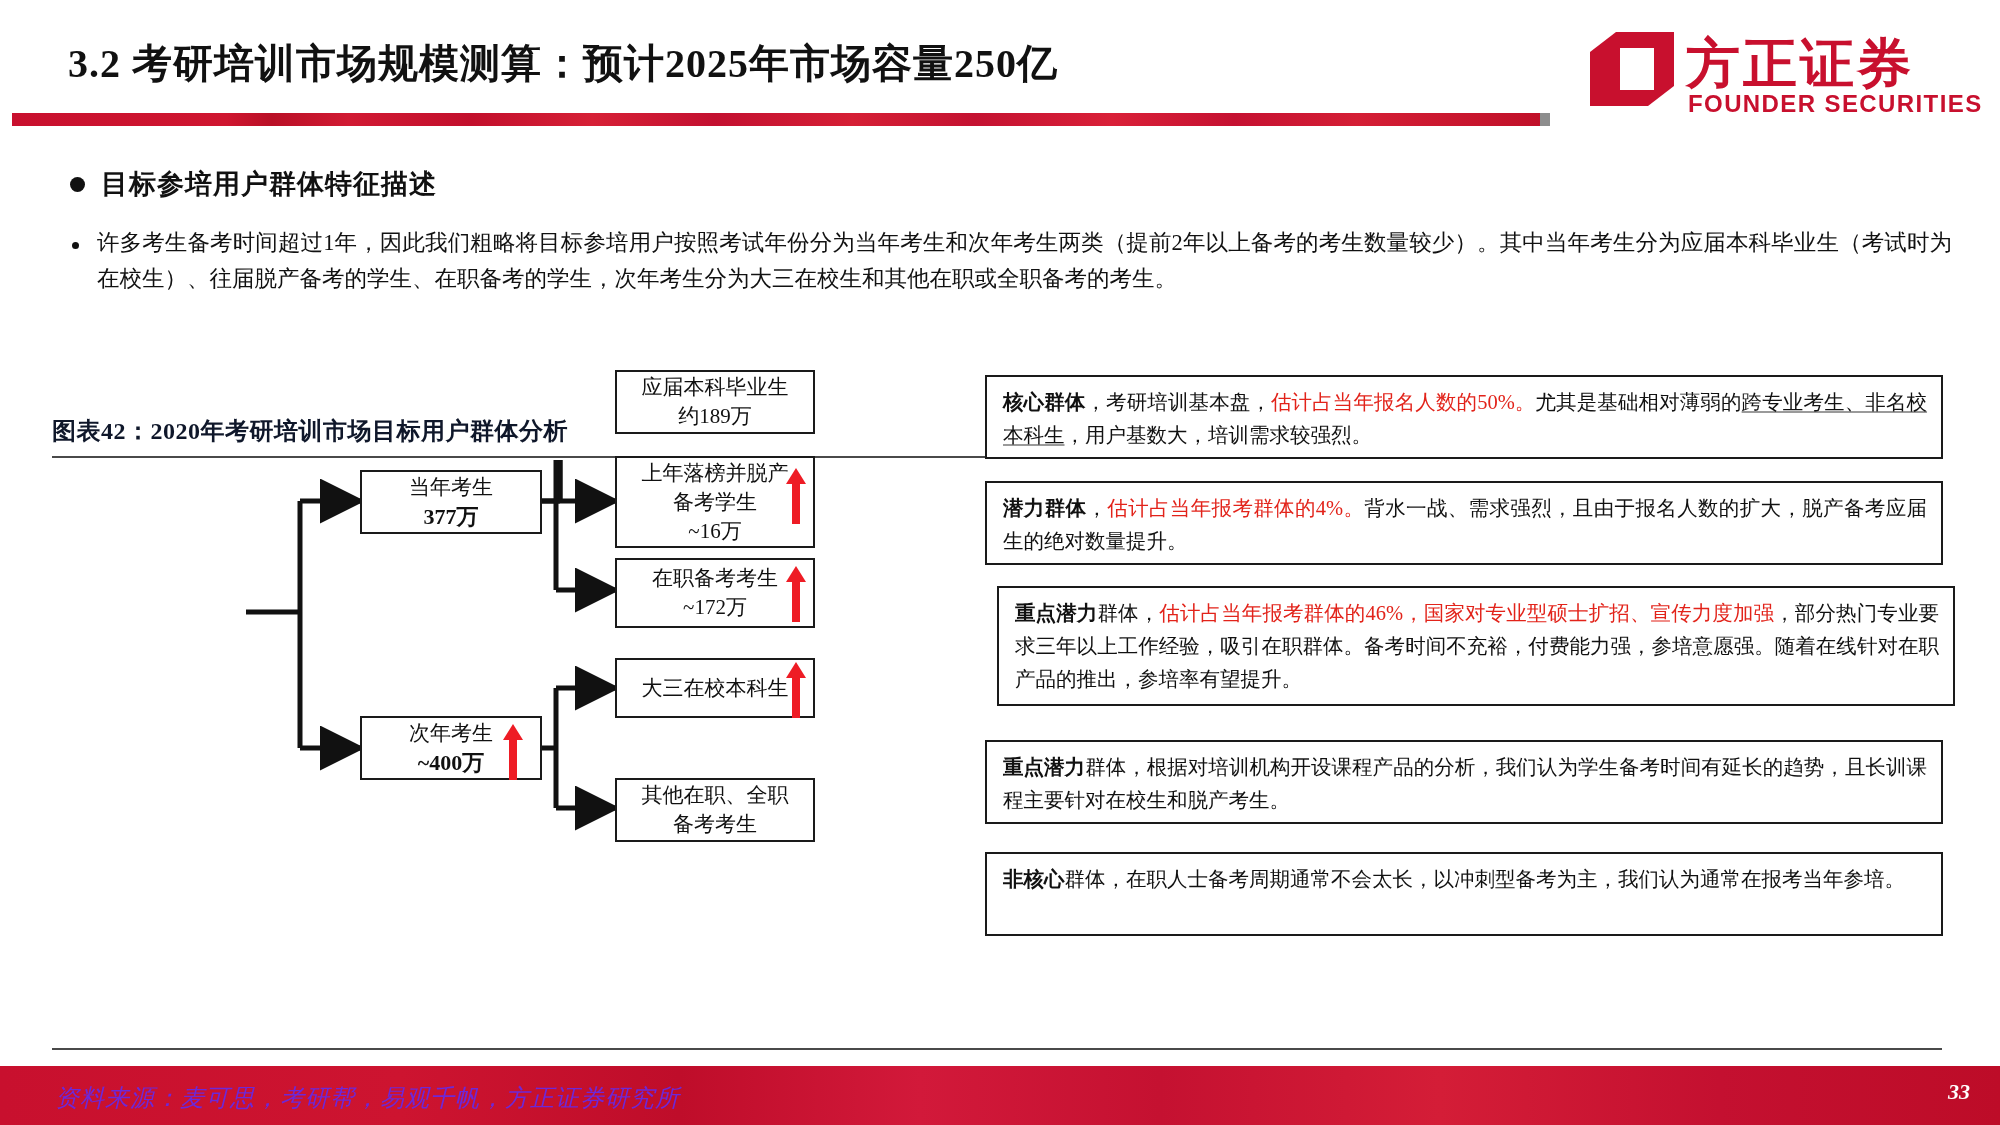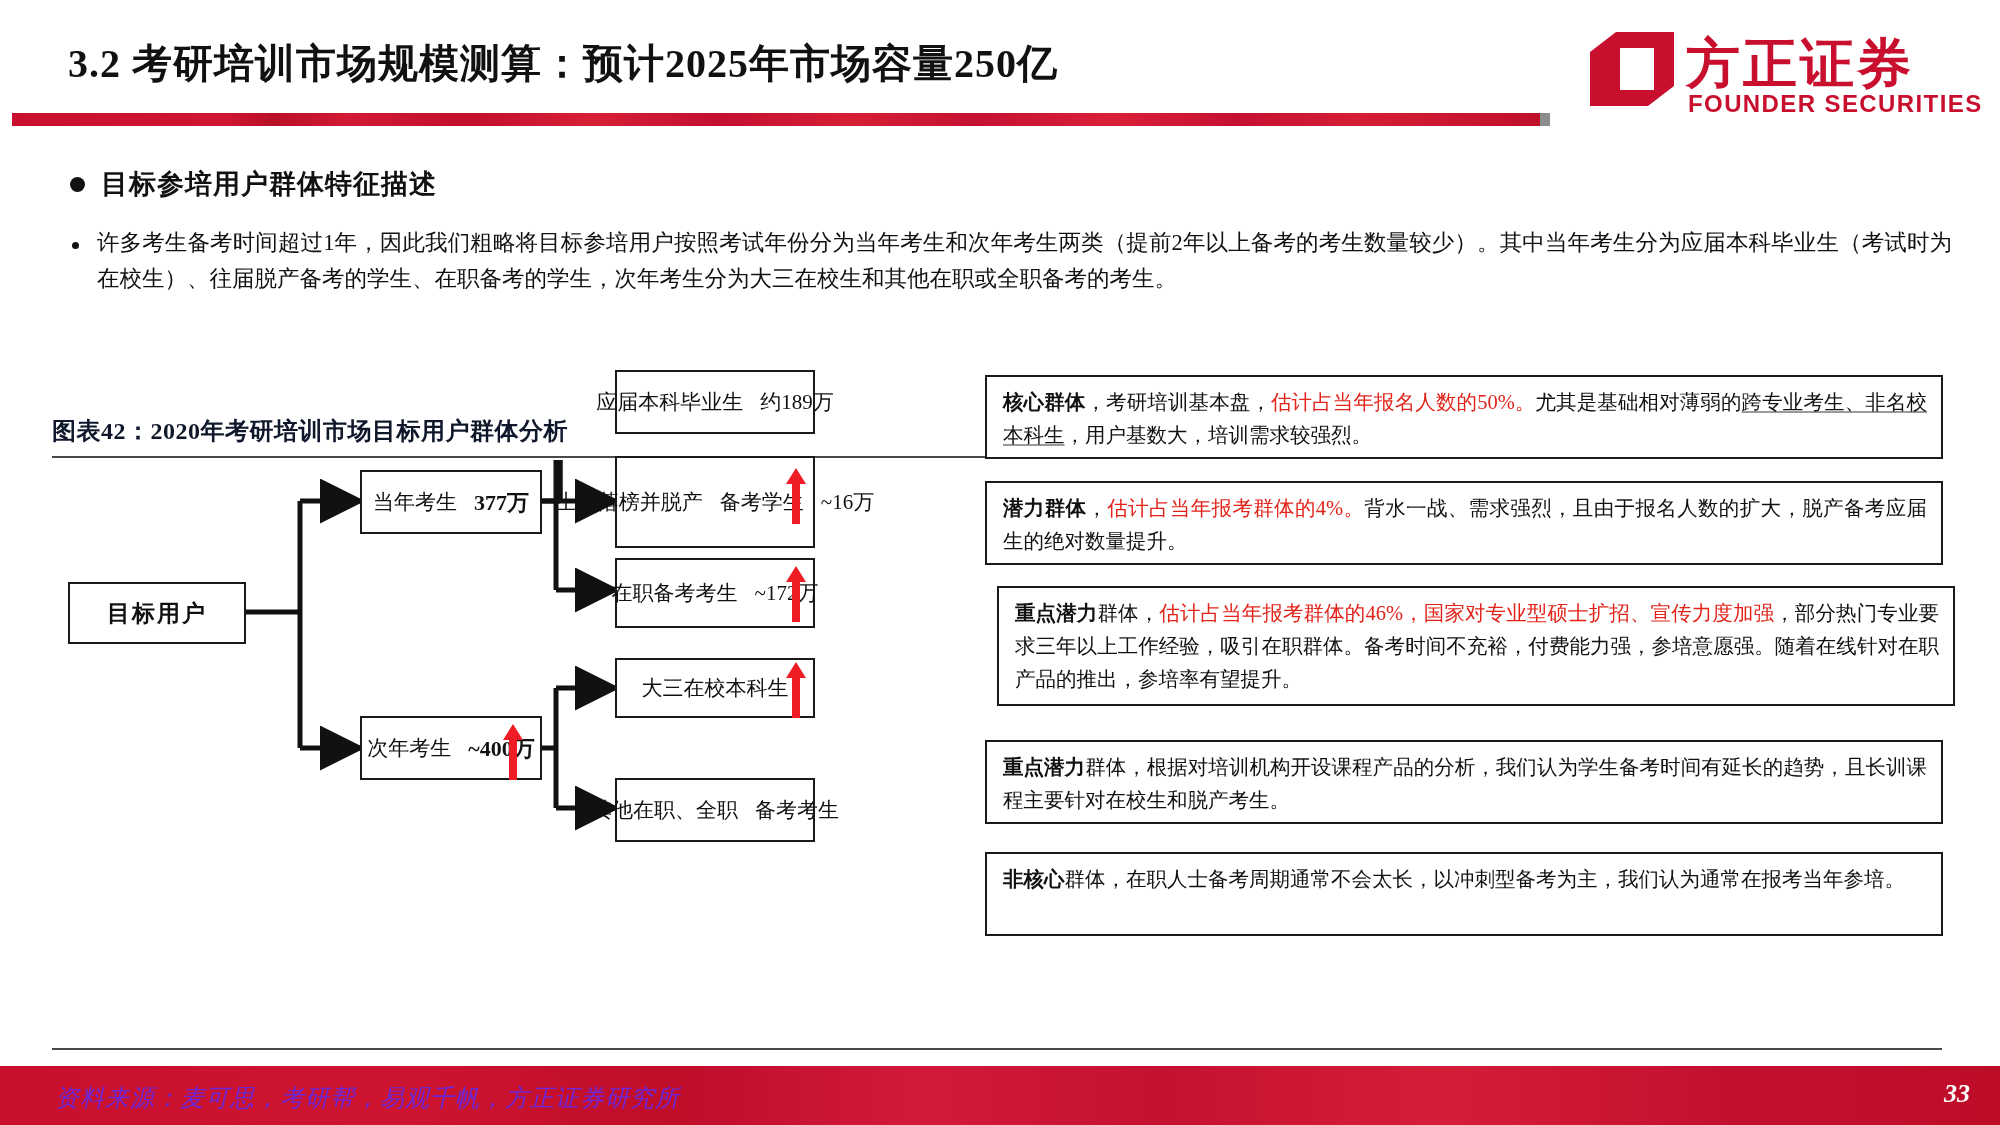--- a/index.html
+++ b/index.html
@@ -64,22 +64,22 @@
     font-size:24px;font-weight:bold;color:#0f172a;letter-spacing:0.5px;white-space:nowrap;
   }
   .ex-rule{position:absolute;left:52px;top:456px;width:1890px;height:2px;background:#4a4a4a;}
 
   
   .diagram{position:absolute;left:0;top:460px;width:2000px;height:580px;}
   .dg-svg{position:absolute;left:0;top:0;width:2000px;height:580px;}
 
   .node{
     position:absolute;border:2.5px solid #1a1a1a;background:#fff;
-    display:flex;flex-direction:row;align-items:center;justify-content:center;
-    box-sizing:border-box;text-align:center;gap:17px;
+    display:flex;flex-direction:column;align-items:center;justify-content:center;
+    box-sizing:border-box;text-align:center;
   }
   .node .ln{font-size:21px;line-height:29px;color:#111;white-space:nowrap;}
   .node .ln.bold{font-weight:bold;font-size:22px;}
   .node.root .ln{font-weight:bold;font-size:23px;letter-spacing:2px;}
 
   .uparrow{position:absolute;width:22px;height:56px;}
 
   
   .desc{
     position:absolute;border:2.5px solid #1a1a1a;background:#fff;box-sizing:border-box;
@@ -100,21 +100,21 @@
     background:linear-gradient(90deg,#c8102e 0%,#cd1430 20%,#bf0d2a 34%,#d2193a 46%,
       #c51131 58%,#d41d37 72%,#c41030 86%,#bd0c28 100%);
   }
   .foot-text{
     position:absolute;left:55px;top:1082px;
     font-size:24px;color:#6d28d9;font-style:italic;letter-spacing:1px;white-space:nowrap;
     font-family:"Liberation Serif","DejaVu Serif",serif;
   }
   .page-no{
     position:absolute;right:30px;top:1079px;
-    font-size:26px;color:#ffffff;font-style:italic;font-weight:bold;
+    font-size:22px;color:#ffffff;font-style:italic;font-weight:bold;
     font-family:"Liberation Serif","DejaVu Serif",serif;
   }
 </style>
 </head>
 <body>
 
 <div class="slide">
 
   <div class="header">
     <div class="slide-title">3.2 考研培训市场规模测算：预计2025年市场容量250亿</div>
@@ -172,23 +172,20 @@
         <path d="M556,41 L615,41" marker-end="url(#ah)"></path>
         <path d="M556,130 L615,130" marker-end="url(#ah)"></path>
 
         <path d="M492,288 L556,288"></path>
         <path d="M556,228 L556,348"></path>
         <path d="M556,228 L615,228" marker-end="url(#ah)"></path>
         <path d="M556,348 L615,348" marker-end="url(#ah)"></path>
       </g>
     </svg>
 
-    <div class="node root" style="left:68px;top:122px;width:178px;height:62px;">
-      <span class="ln bold">目标用户</span>
-    </div>
 
     <div class="node" style="left:360px;top:10px;width:182px;height:64px;justify-content:center;">
       <span class="ln">当年考生</span>
       <span class="ln bold">377万</span>
     </div>
 
     <div class="node" style="left:360px;top:256px;width:182px;height:64px;">
       <span class="ln">次年考生</span>
       <span class="ln bold">~400万</span>
       <svg class="uparrow" style="left:140px;top:6px;" viewBox="0 0 22 56">

